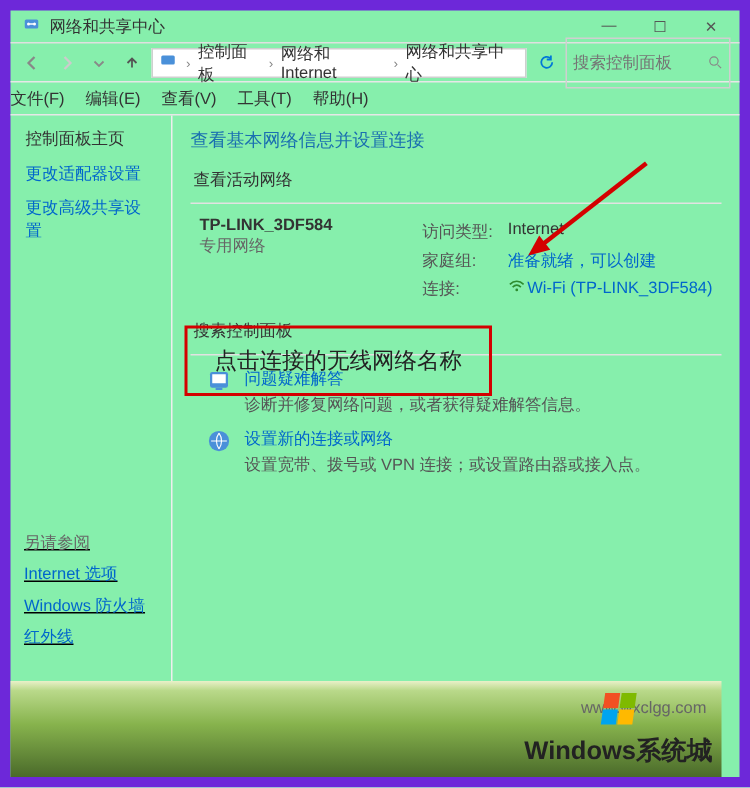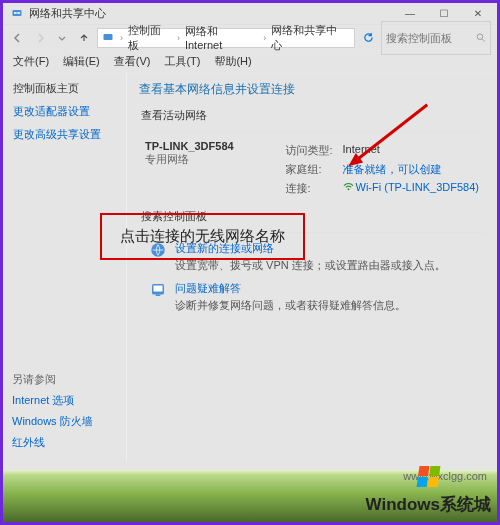--- a/index.html
+++ b/index.html
@@ -1,20 +1,20 @@
 <!DOCTYPE html>
 <html><head>
 <meta charset="utf-8">
 <style>
   * { margin: 0; padding: 0; box-sizing: border-box; font-family: "Microsoft YaHei", "Segoe UI", sans-serif; }
   body { width: 500px; height: 525px; overflow: hidden; position: relative; background: #fff; }
-  .outer { width: 500px; height: 525px; border: 3px solid #6d28d9; background: #e5e5e5; position: relative; }
-
-  
-  .desktop-bottom { position: absolute; left:0; right:0; bottom:0; height: 52px; background: linear-gradient(to top, #4a6a2a 0%, #87b34d 55%, #b9d98a 90%, #e9f0c8 100%); }
+  .outer { width: 500px; height: 525px; border: 7px solid #6d28d9; background: #86efac; position: relative; }
+
+  
+  .desktop-bottom { position: absolute; left:0; right:12px; bottom:0; height: 64px; background: linear-gradient(to top, #4a6a2a 0%, #87b34d 55%, #b9d98a 90%, #e9f0c8 100%); }
   .windows-logo-area { position:absolute; right:6px; bottom:6px; display:flex; align-items:center; gap:6px; color:#222; font-weight:700; font-size:17px;flex-direction:column; }
   .win-squares { display:grid; grid-template-columns: 10px 10px; grid-template-rows: 10px 10px; gap:1px; transform: skewX(-8deg); }
   .win-squares span:nth-child(1){background:#f25022;} .win-squares span:nth-child(2){background:#7fba00;}
   .win-squares span:nth-child(3){background:#00a4ef;} .win-squares span:nth-child(4){background:#ffb900;}
   .watermark-url { position:absolute; right:10px; bottom:40px; font-size:11px; color:#666; }
 
   
   .titlebar { height: 22px; display:flex; align-items:center; justify-content:space-between; border-bottom:1px solid #e0e0e0; padding:0 2px 0 8px; font-size:11px; color:#333; }
   .titlebar-left { display:flex; align-items:center; gap:6px; }
   .titlebar-icon svg { width:12px; height:12px; }
@@ -29,26 +29,26 @@
   .breadcrumb .crumb { padding:0 2px; }
   .breadcrumb .sep { color:#888; font-size:9px; padding:0 1px; }
   .breadcrumb .bc-icon svg{ width:12px;height:12px; margin-right:3px;}
   .searchbox { width:110px; height:20px; border:1px solid #cfcfcf; display:flex; align-items:center; padding:16px 4px; color:#9a9a9a; gap:4px;}
   .searchbox svg { width:11px;height:11px; }
   .searchbox input { border:none; outline:none; width:100%; font-size:11px; color:#333; background:transparent;}
   .refresh-btn { width:18px;height:18px; display:flex; align-items:center; justify-content:center; color:#0078d7;}
   .refresh-btn svg{width:11px;height:11px;}
 
   
-  .menubar { height:22px; display:flex; align-items:center; gap:14px; padding:0 10px; font-size:11px; color:#333; border-bottom:1px solid #e7e7e7; }
+  .menubar { height:22px; display:flex; align-items:center; gap:14px; padding:0 0; font-size:11px; color:#333; border-bottom:1px solid #e7e7e7; }
   .menubar .mi { cursor:default; }
 
   
   .body-split { display:flex; height: calc(100% - 22px - 26px - 22px - 60px); }
-  .sidebar { width:124px; padding:8px 10px; border-right:1px solid #eee; font-size:11px; }
+  .sidebar { width:108px; padding:8px 10px; border-right:1px solid #eee; font-size:11px; }
   .sidebar-heading { color:#333; margin-bottom:8px; }
   .sidebar-link { color:#0066cc; margin-bottom:8px; cursor:pointer; }
 
   
   .main { flex:1; padding:8px 12px 8px 12px; font-size:11px; color:#333; position:relative; }
   .main-heading { color:#1a6fb0; font-size:12px; margin-bottom:10px; }
   .section-title { color:#333; margin:6px 0 8px 2px; }
   .divider { border-top:1px solid #e2e2e2; margin:4px 0 8px 0; }
 
   .active-net { display:flex; align-items:flex-start; gap:10px; margin:4px 0 10px 6px;justify-content:flex-end;}
@@ -59,26 +59,26 @@
   .lbl { color:#555; }
   .link { color:#0066cc; cursor:pointer;margin-top:33px; }
   .wifi-icon-inline svg{width:11px;height:11px;vertical-align:-1px;margin-right:2px;}
 
   .option { display:flex; align-items:flex-start; gap:8px; margin:6px 0 8px 10px; }
   .option .oicon svg { width:18px; height:18px; }
   .option .otitle { color:#0066cc; cursor:pointer; }
   .option .odesc { color:#555; margin-top:2px; }
 
   
-  .callout { position:absolute; border:2px solid #d40000; padding:12px 18px; font-size:15px; color:#222; background:transparent; left:97px; top:210px; }
+  .callout { position:absolute; border:2px solid #d40000; padding:12px 18px; font-size:15px; color:#222; background:transparent; left:116px; top:210px; }
   .red-arrow { position:absolute; left:335px; top:118px; transform:rotate(-38deg); color:#d40000; }
   .red-arrow svg { width:110px; height:22px; }
 
   
-  .related { position:absolute; left:9px; bottom:66px; font-size:11px; }
+  .related { position:absolute; left:9px; bottom:80px; font-size:11px;text-decoration:underline; }
   .related .hdr { color:#666; margin-bottom:6px; }
   .related .rl { color:#0066cc; margin-bottom:6px; cursor:pointer; }
 </style>
 </head>
 <body>
 
 <div class="outer">
 
   <div class="titlebar">
     <div class="titlebar-left">
@@ -195,41 +195,41 @@
           </tbody>
             </table>
         </div>
       </div>
 
       <div class="section-title">搜索控制面板</div>
       <div class="divider"></div>
 
       <div class="option">
         <span class="oicon"><svg viewBox="0 0 24 24">
-              <circle cx="12" cy="12" r="9" fill="#4a90d9"></circle>
-              <path d="M5 12h14M12 5c3 4 3 10 0 14M12 5c-3 4-3 10 0 14" fill="none" stroke="#fff" stroke-width="1"></path>
-            </svg></span>
-        <div>
-          <div class="otitle">设置新的连接或网络</div>
-          <div class="odesc">设置宽带、拨号或 VPN 连接；或设置路由器或接入点。</div>
-        </div>
-      </div>
-
-      <div class="option">
-        <span class="oicon"><svg viewBox="0 0 24 24">
               <rect x="4" y="4" width="16" height="14" rx="2" fill="#4a90d9"></rect>
               <rect x="6" y="6" width="12" height="8" fill="#fff"></rect>
               <rect x="9" y="18" width="6" height="2" fill="#4a90d9"></rect>
             </svg></span>
         <div>
           <div class="otitle">问题疑难解答</div>
           <div class="odesc">诊断并修复网络问题，或者获得疑难解答信息。</div>
         </div>
       </div>
 
+      <div class="option">
+        <span class="oicon"><svg viewBox="0 0 24 24">
+              <circle cx="12" cy="12" r="9" fill="#4a90d9"></circle>
+              <path d="M5 12h14M12 5c3 4 3 10 0 14M12 5c-3 4-3 10 0 14" fill="none" stroke="#fff" stroke-width="1"></path>
+            </svg></span>
+        <div>
+          <div class="otitle">设置新的连接或网络</div>
+          <div class="odesc">设置宽带、拨号或 VPN 连接；或设置路由器或接入点。</div>
+        </div>
+      </div>
+
     </div>
   </div>
 
   <div class="red-arrow">
     <svg viewBox="0 0 110 22">
         <line x1="5" y1="11" x2="100" y2="11" stroke="#d40000" stroke-width="3"></line>
         <polygon points="0,11 14,5 14,17" fill="#d40000"></polygon>
       </svg>
   </div>
   <div class="callout">

